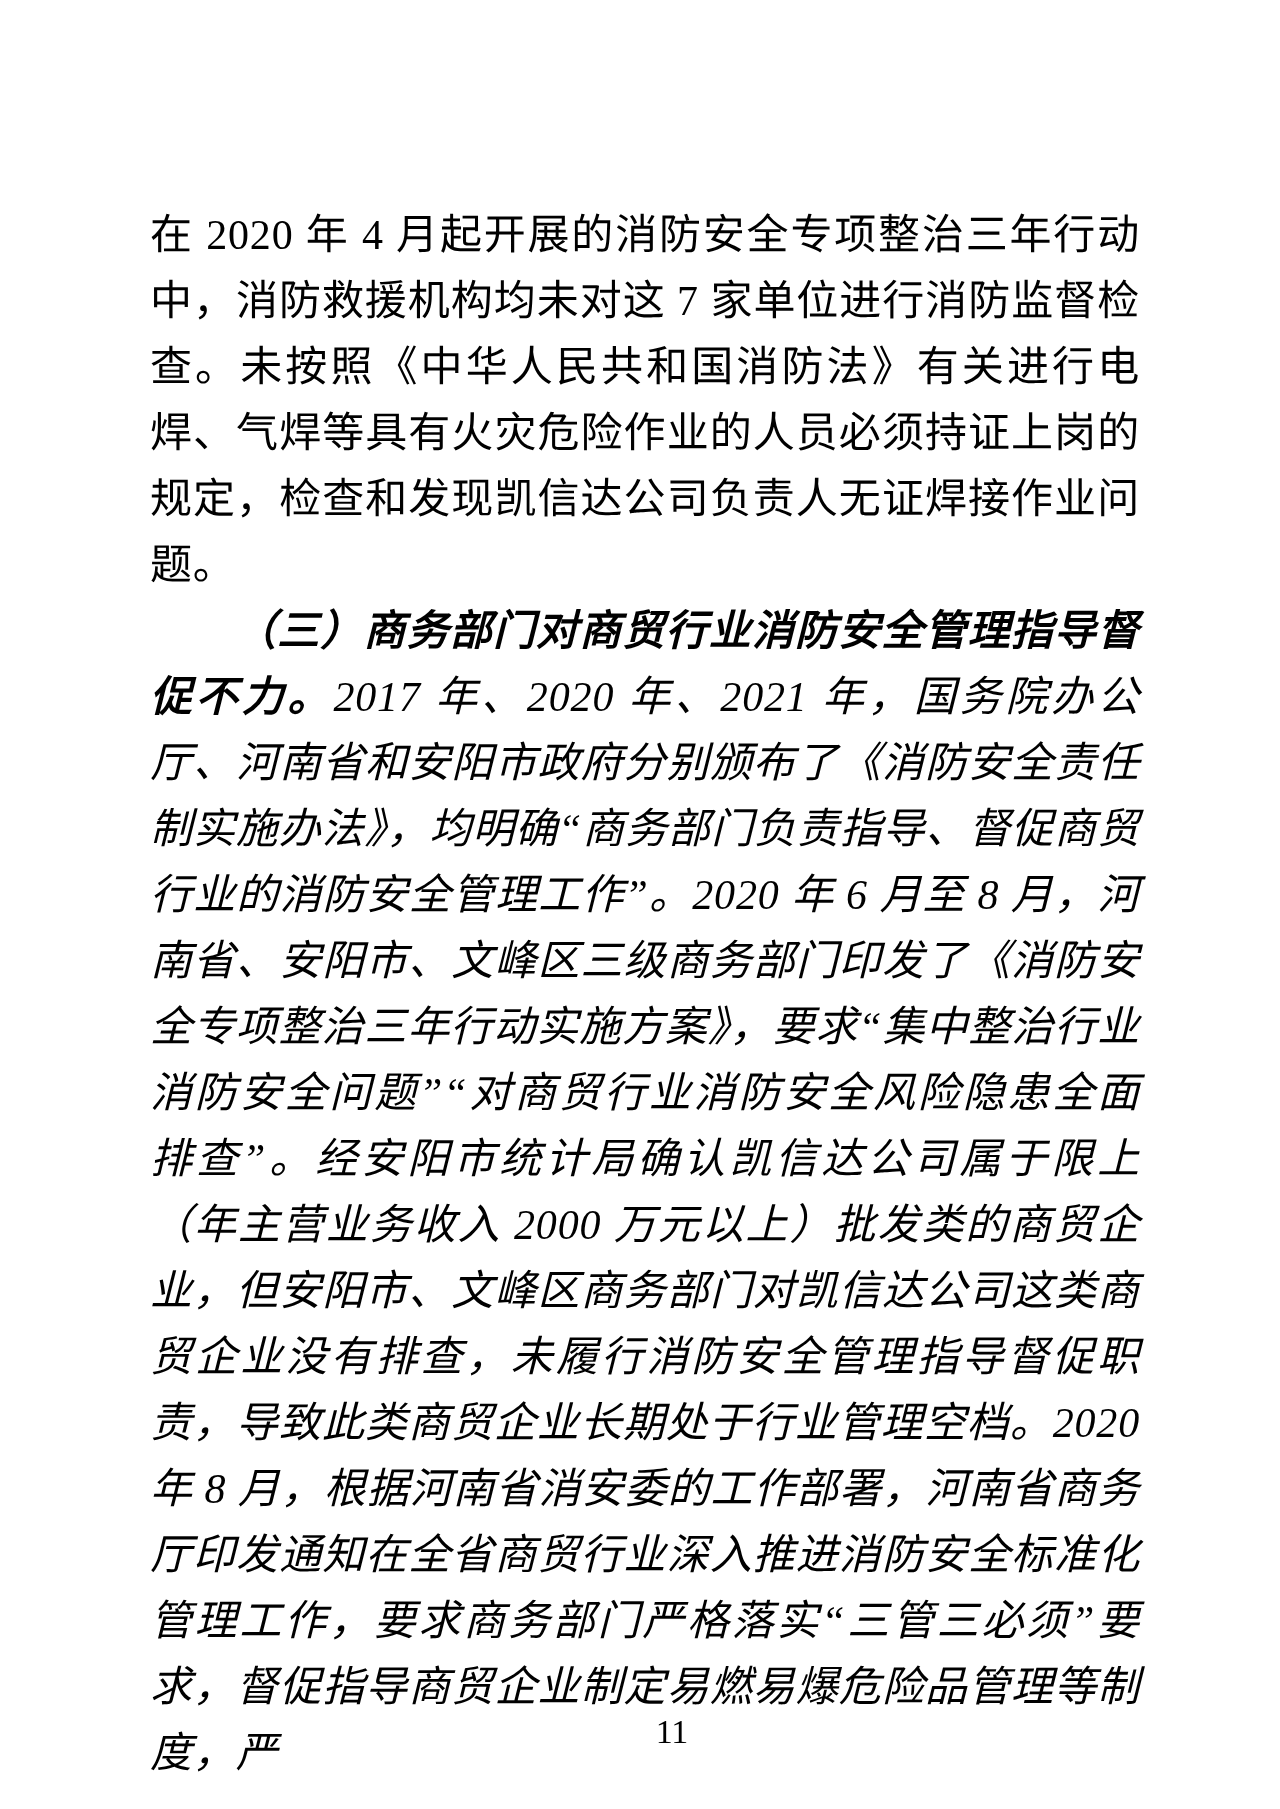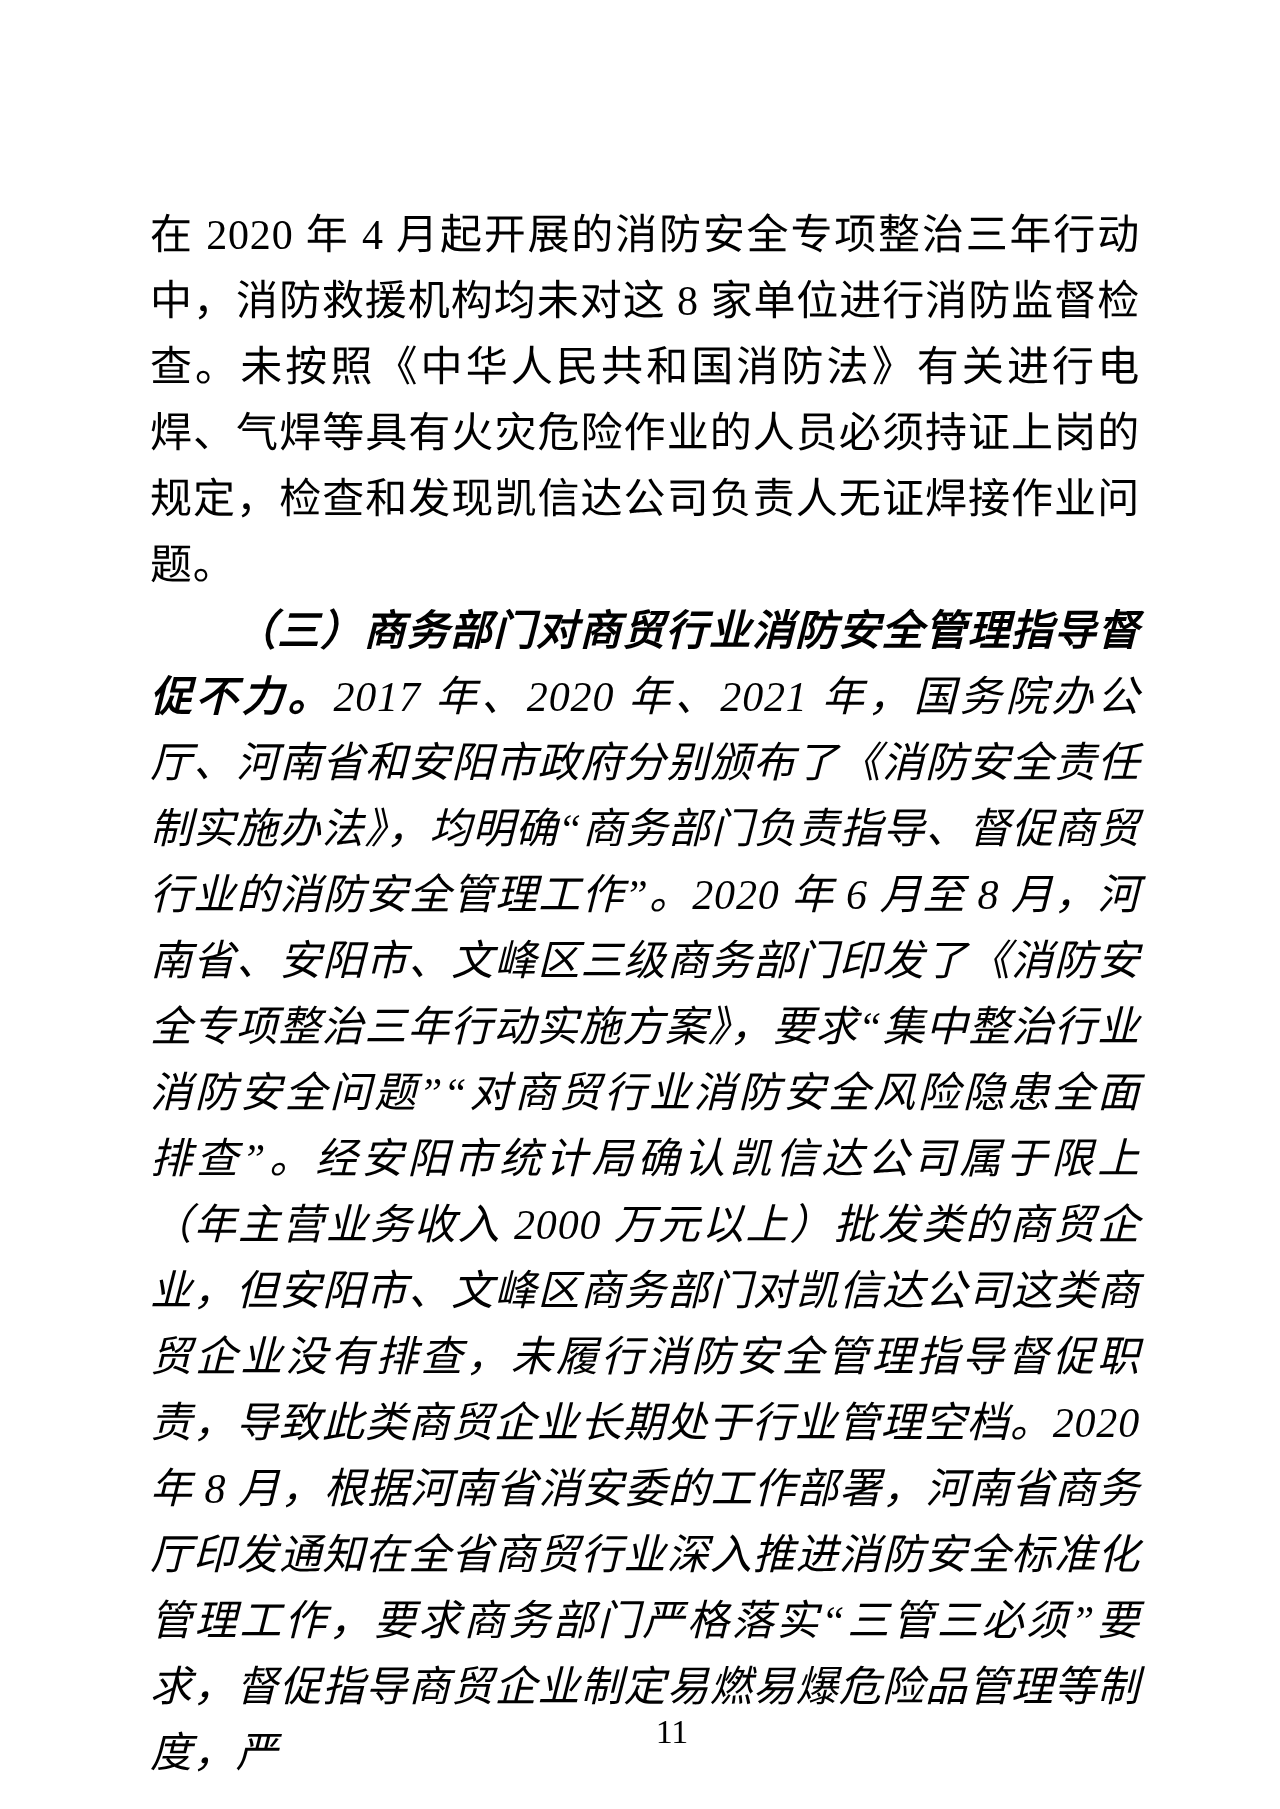--- a/index.html
+++ b/index.html
@@ -48,17 +48,17 @@
     line-height: 40px;
     font-family: "Liberation Serif", "DejaVu Serif", serif;
     color: #000000;
   }
 </style>
 </head>
 <body>
 
 <div class="page">
   <div class="doc-body">
-    <p class="para">在 2020 年 4 月起开展的消防安全专项整治三年行动中，消防救援机构均未对这 8 家单位进行消防监督检查。未按照《中华人民共和国消防法》有关进行电焊、气焊等具有火灾危险作业的人员必须持证上岗的规定，检查和发现凯信达公司负责人无证焊接作业问题。</p>
+    <p class="para">在 2020 年 4 月起开展的消防安全专项整治三年行动中，消防救援机构均未对这 7 家单位进行消防监督检查。未按照《中华人民共和国消防法》有关进行电焊、气焊等具有火灾危险作业的人员必须持证上岗的规定，检查和发现凯信达公司负责人无证焊接作业问题。</p>
     <p class="para indented"><span class="bold-lead">（三）商务部门对商贸行业消防安全管理指导督促不力。</span><span>2017 年、2020 年、2021 年，国务院办公厅、河南省和安阳市政府分别颁布了《消防安全责任制实施办法》，均明确“商务部门负责指导、督促商贸行业的消防安全管理工作”。2020 年 6 月至 8 月，河南省、安阳市、文峰区三级商务部门印发了《消防安全专项整治三年行动实施方案》，要求“集中整治行业消防安全问题”“对商贸行业消防安全风险隐患全面排查”。经安阳市统计局确认凯信达公司属于限上（年主营业务收入 2000 万元以上）批发类的商贸企业，但安阳市、文峰区商务部门对凯信达公司这类商贸企业没有排查，未履行消防安全管理指导督促职责，导致此类商贸企业长期处于行业管理空档。2020 年 8 月，根据河南省消安委的工作部署，河南省商务厅印发通知在全省商贸行业深入推进消防安全标准化管理工作，要求商务部门严格落实“三管三必须”要求，督促指导商贸企业制定易燃易爆危险品管理等制度，严</span></p>
   </div>
   <div class="page-number">11</div>
 </div>
 
 </body></html>

